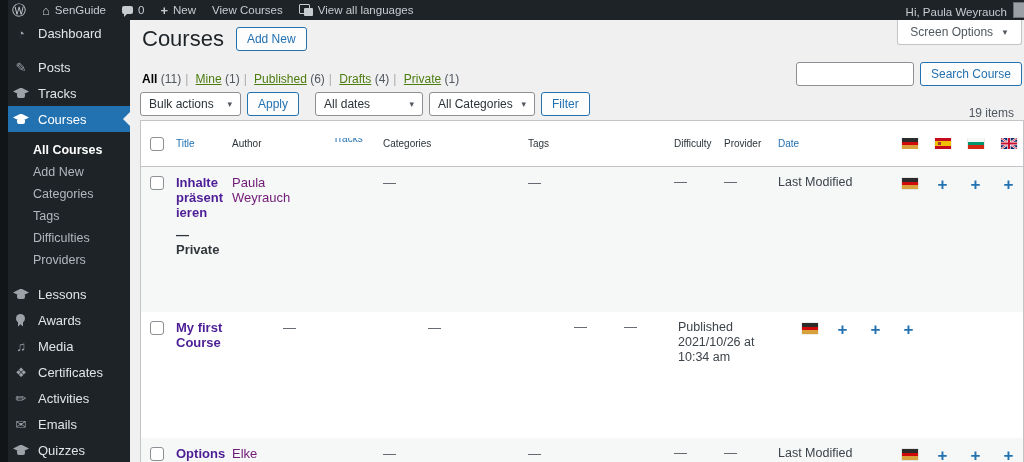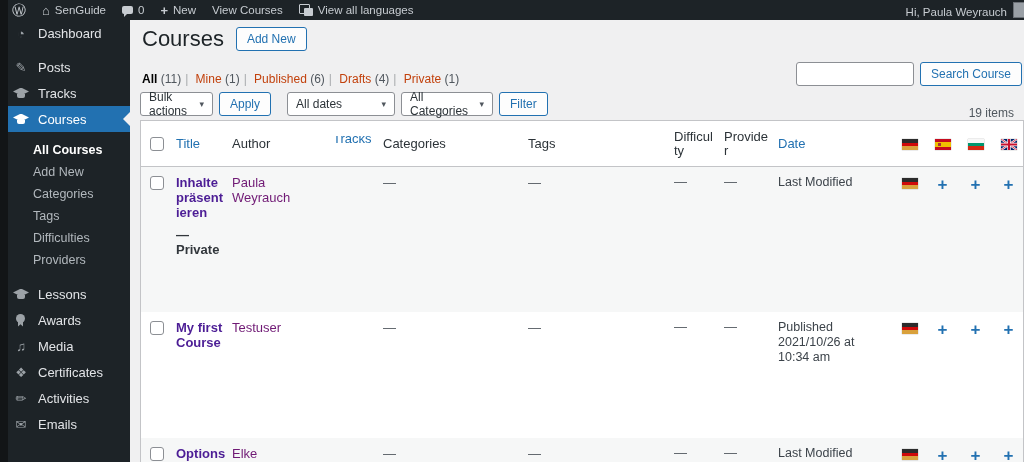--- a/index.html
+++ b/index.html
@@ -77,44 +77,44 @@
   .btn {
     background:#fdfdfd; border:1px solid #2271b1; color:#2271b1; border-radius:3px;
     font-size:12px; padding:4px 10px; cursor:pointer; font-family:"Liberation Sans",sans-serif; white-space:nowrap;
   }
 
   .search-row { position:absolute; top:42px; right:2px; display:flex; align-items:center; gap:6px; }
   .search-input { width:118px; height:24px; border:1px solid #8c8f94; border-radius:3px; background:#fff;
     font-size:12px; padding:0 6px; font-family:"Liberation Sans",sans-serif; }
 
   .subsubsub { position:absolute; top:52px; left:12px; font-size:12px; color:#646970; white-space:nowrap; }
-  .subsubsub a { color:#c2410c; cursor:pointer; }
+  .subsubsub a { color:#4d7c0f; cursor:pointer;text-decoration:underline; }
   .subsubsub .current-view { color:#000; font-weight:bold; cursor:pointer;margin-top:21px; }
   .view-count { color:#50575e; }
   .sep { color:#a7aaad; margin:0 4px; }
 
   .filter-row { position:absolute; top:72px; left:10px; display:flex; align-items:center; gap:6px; }
   .select-box {
     display:inline-flex; align-items:center; justify-content:space-between; gap:6px;
     background:#fff; border:1px solid #8c8f94; border-radius:3px; height:24px;
     font-size:12px; color:#2c3338; padding:0 8px; cursor:pointer;
   }
   .sb-arrow { font-size:9px; color:#50575e; }
-  .w-bulk { width:73px; } .w-dates { width:108px;justify-content:space-between; } .w-cats { width:92px; }
+  .w-bulk { width:101px; } .w-dates { width:108px;justify-content:space-between; } .w-cats { width:106px; }
 
   .items-count { position:absolute; top:86px; right:10px; font-size:12px; color:#50575e; }
 
   
   .list-table {
     position:absolute; top:100px; left:10px; width:884px; height:410px;
     background:#fff; border:1px solid #c3c4c7; overflow:hidden;
   }
   .trow { display:flex; width:886px; }
   .thead { height:46px; align-items:center; border-bottom:1px solid #c3c4c7; background:#fff; }
-  .thead .cell { font-size:13px; color:#2c3338; }
+  .thead .cell { font-size:10px; color:#2c3338; }
   .thead a { color:#2271b1; cursor:pointer; }
   .cell { flex:none; padding:0 4px; overflow:hidden; }
   .c-cb    { width:32px; text-align:center; }
   .c-title { width:56px; padding:0 3px; }
   .c-author{ width:100px; padding:0 3px; }
   .c-tracks{ width:50px; }
   .c-cat   { width:145px; }
   .c-tags  { width:146px; }
   .c-diff  { width:50px; font-size:12.5px; word-break:break-all; line-height:14px; }
   .c-prov  { width:54px; font-size:12.5px; word-break:break-all; line-height:14px; }
@@ -223,24 +223,32 @@
     <span>Certificates</span>
   </div>
   <div class="menu-item">
     <span class="mi-icon">✏</span>
     <span>Activities</span>
   </div>
   <div class="menu-item">
     <span class="mi-icon">✉</span>
     <span>Emails</span>
   </div>
+  <div class="menu-item">
+    <span class="cap-icon"></span>
+    <span>Quizzes</span>
+  </div>
 </div>
 
 <div class="content">
 
+  <div class="screen-options">
+    <span>Screen Options</span>
+    <span class="so-arrow">▼</span>
+  </div>
 
   <div class="page-header">
     <h1 class="page-title">Courses</h1>
     <button class="btn">Add New</button>
   </div>
 
   <div class="search-row">
     <input class="search-input" type="text" value="" style="">
     <button class="btn">Search Course</button>
   </div>
@@ -324,23 +332,20 @@
       <div class="cell c-flag"><span class="add-translation">+</span></div>
       <div class="cell c-flag"><span class="add-translation">+</span></div>
       <div class="cell c-flag"><span class="add-translation">+</span></div>
     </div>
 
     <div class="trow rowbody row-2">
       <div class="cell c-cb"><span class="checkbox"></span></div>
       <div class="cell c-title">
         <a class="title-link">My first Course</a>
       </div>
-      <div class="cell c-author">
-          <a class="author-link">Testuser</a>
-        </div>
       <div class="cell c-tracks"></div>
       <div class="cell c-cat"><span class="dash">—</span></div>
       <div class="cell c-tags"><span class="dash">—</span></div>
       <div class="cell c-diff"><span class="dash">—</span></div>
       <div class="cell c-prov"><span class="dash">—</span></div>
       <div class="cell c-date">
         <span class="date-cell-line">Published</span>
         <span class="date-cell-line">2021/10/26 at 10:34 am</span>
       </div>
       <div class="cell c-flag"><span class="flag flag-de"></span></div>

